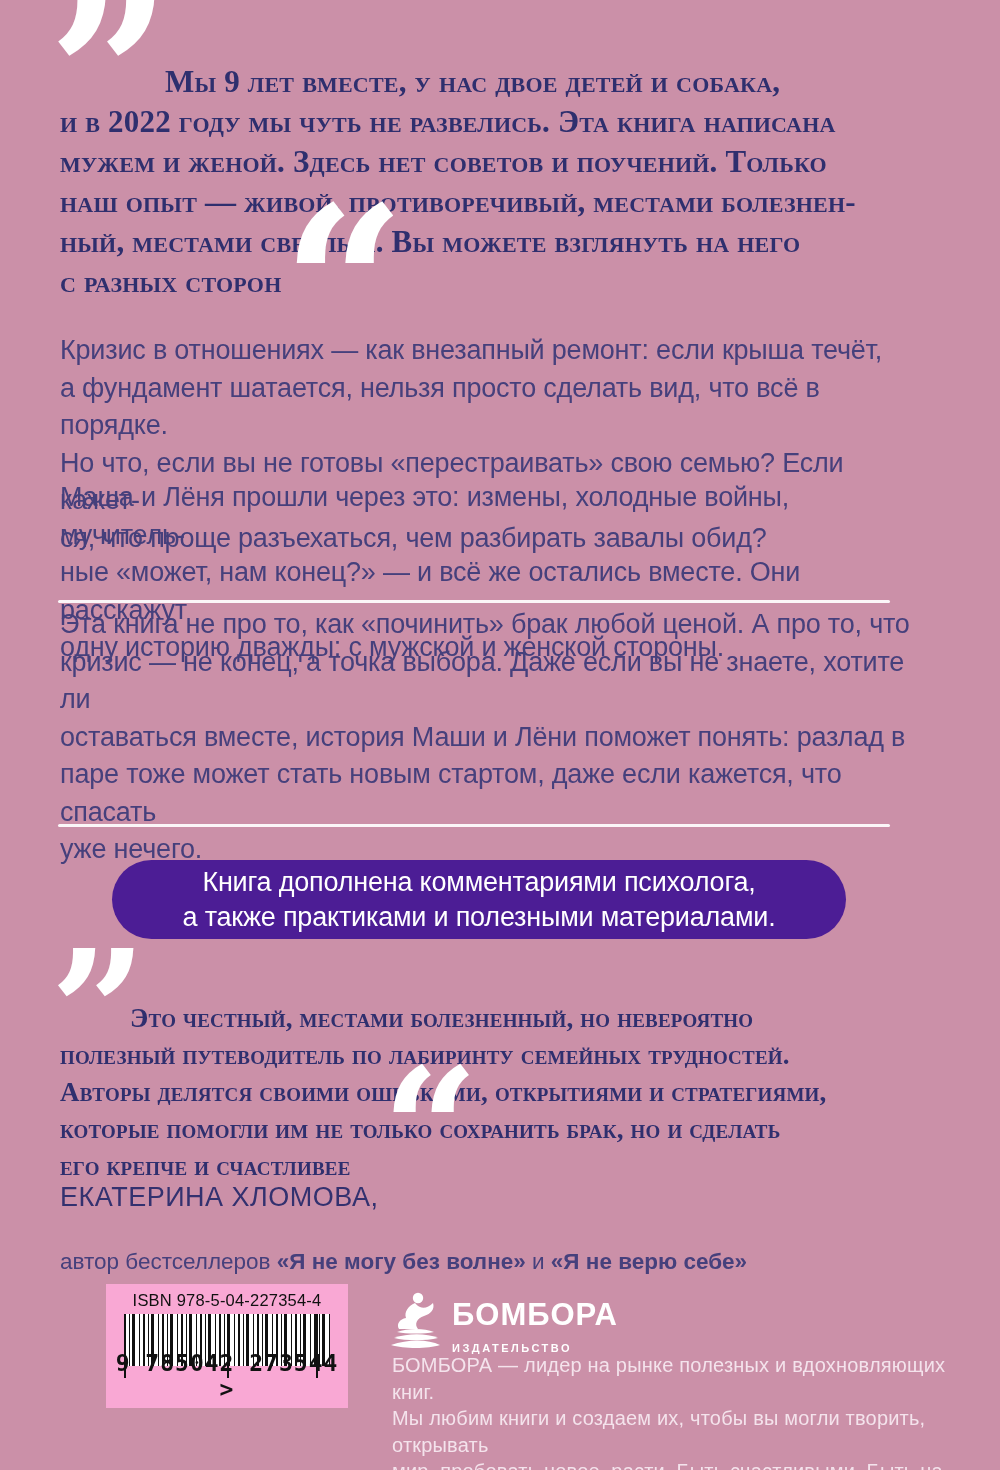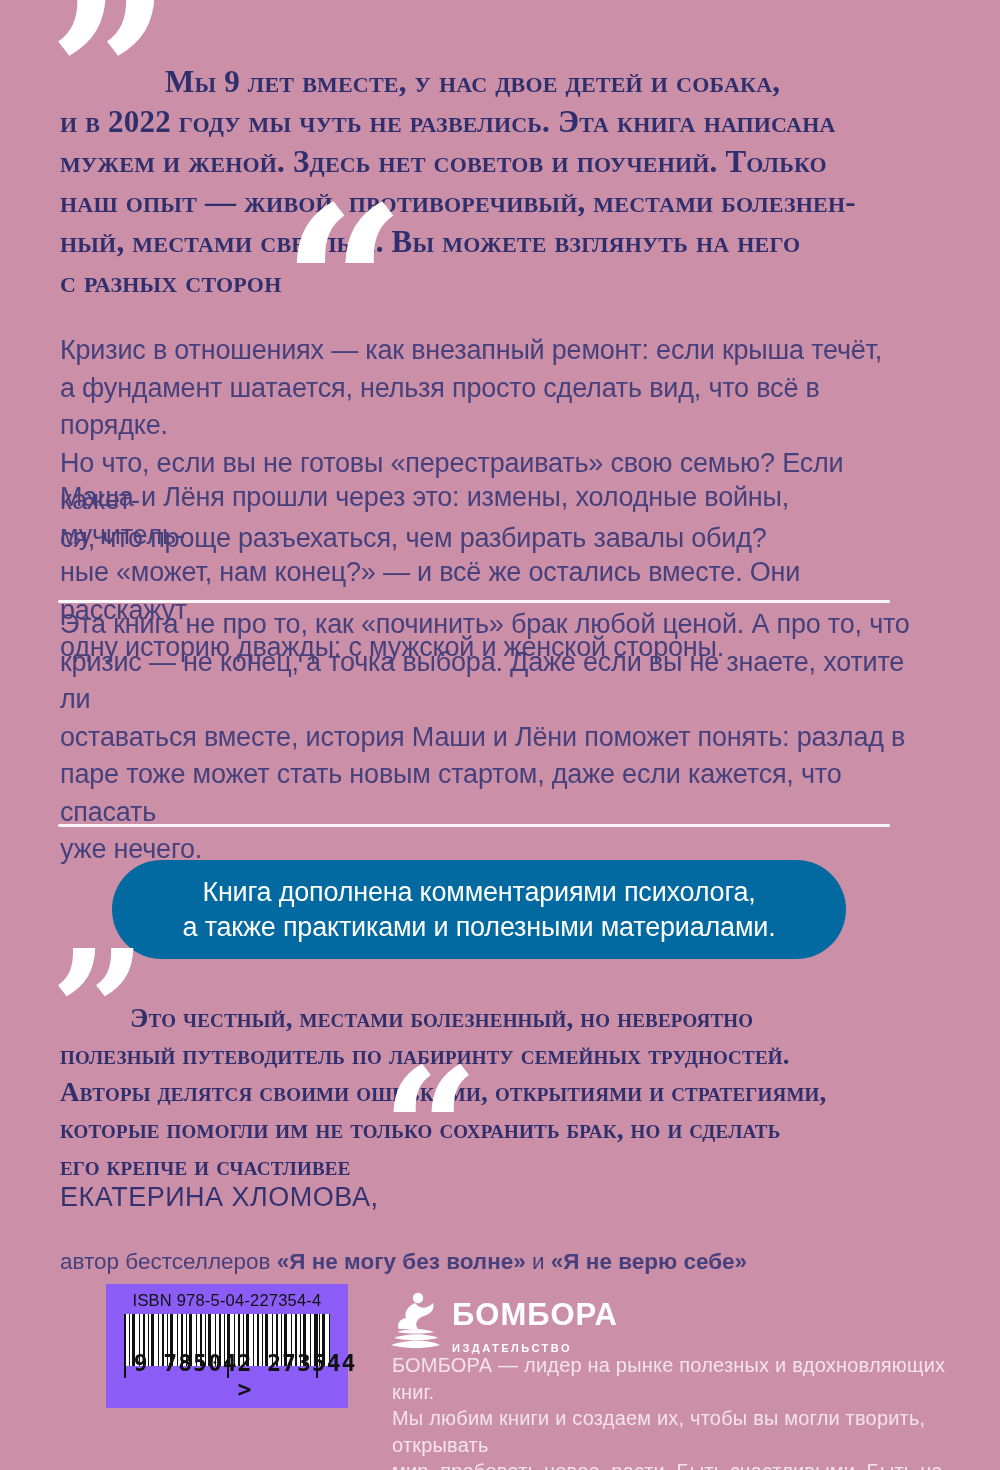--- a/index.html
+++ b/index.html
@@ -51,22 +51,22 @@
   
   .divider{
     position:absolute;left:58px;width:832px;height:3px;
     background:rgba(255,255,255,.92);border-radius:2px;
   }
   .divider-1{top:600px;}
   .divider-2{top:824px;}
   
   .pill{
     position:absolute;
-    left:112px;top:860px;width:734px;height:99px;
-    background:#0369a1;border-radius:52px;
+    left:112px;top:860px;width:734px;height:79px;
+    background:#4c1d95;border-radius:52px;
     display:flex;align-items:center;justify-content:center;
   }
   .pill-text{
     color:#ffffff;font-size:27px;line-height:35px;
     text-align:center;white-space:pre-line;letter-spacing:-0.2px;
   }
   
   .reviewer{
     position:absolute;left:60px;top:1182px;width:830px;
     text-align:left;color:#2f2f6e;
@@ -75,21 +75,21 @@
     font-size:27px;letter-spacing:.5px;color:#33316f;
     margin:0 0 8px 0;
   }
   .reviewer-creds{
     font-size:22.5px;line-height:27px;color:#46407c;margin:0;
   }
   .reviewer-creds .bold{font-weight:700;}
   
   .barcode-box{
     position:absolute;left:106px;top:1284px;width:242px;height:124px;
-    background:#8b5cf6;
+    background:#f9a8d4;
   }
   .isbn-line{
     position:absolute;top:7px;left:0;width:100%;
     text-align:center;color:#111111;font-size:16.5px;letter-spacing:.2px;
   }
   .bars{
     position:absolute;top:30px;left:18px;right:18px;height:52px;
     background:repeating-linear-gradient(90deg,
       #101010 0 2px,#ffffff 2px 5px,
       #101010 5px 6px,#ffffff 6px 8px,
@@ -97,21 +97,21 @@
       #101010 15px 16px,#ffffff 16px 19px);
   }
   .guard{position:absolute;top:30px;width:2px;height:64px;background:#101010;}
   .guard.g-left{left:18px;}
   .guard.g-mid{left:50%;}
   .guard.g-right{right:30px;}
   .barcode-digits{
     position:absolute;bottom:6px;left:0;width:100%;
     text-align:center;color:#111111;
     font-family:"DejaVu Sans Mono",monospace;
-    font-size:23px;font-weight:700;letter-spacing:1px;margin-left:18px;
+    font-size:23px;font-weight:700;letter-spacing:1px;
   }
   
   .publisher-logo{
     position:absolute;left:388px;top:1292px;
     display:flex;align-items:flex-start;gap:10px;color:#ffffff;
   }
   .logo-icon{width:54px;height:60px;flex:0 0 auto;}
   .logo-words{padding-top:8px;}
   .logo-name{
     font-size:31px;font-weight:700;letter-spacing:1px;line-height:30px;

